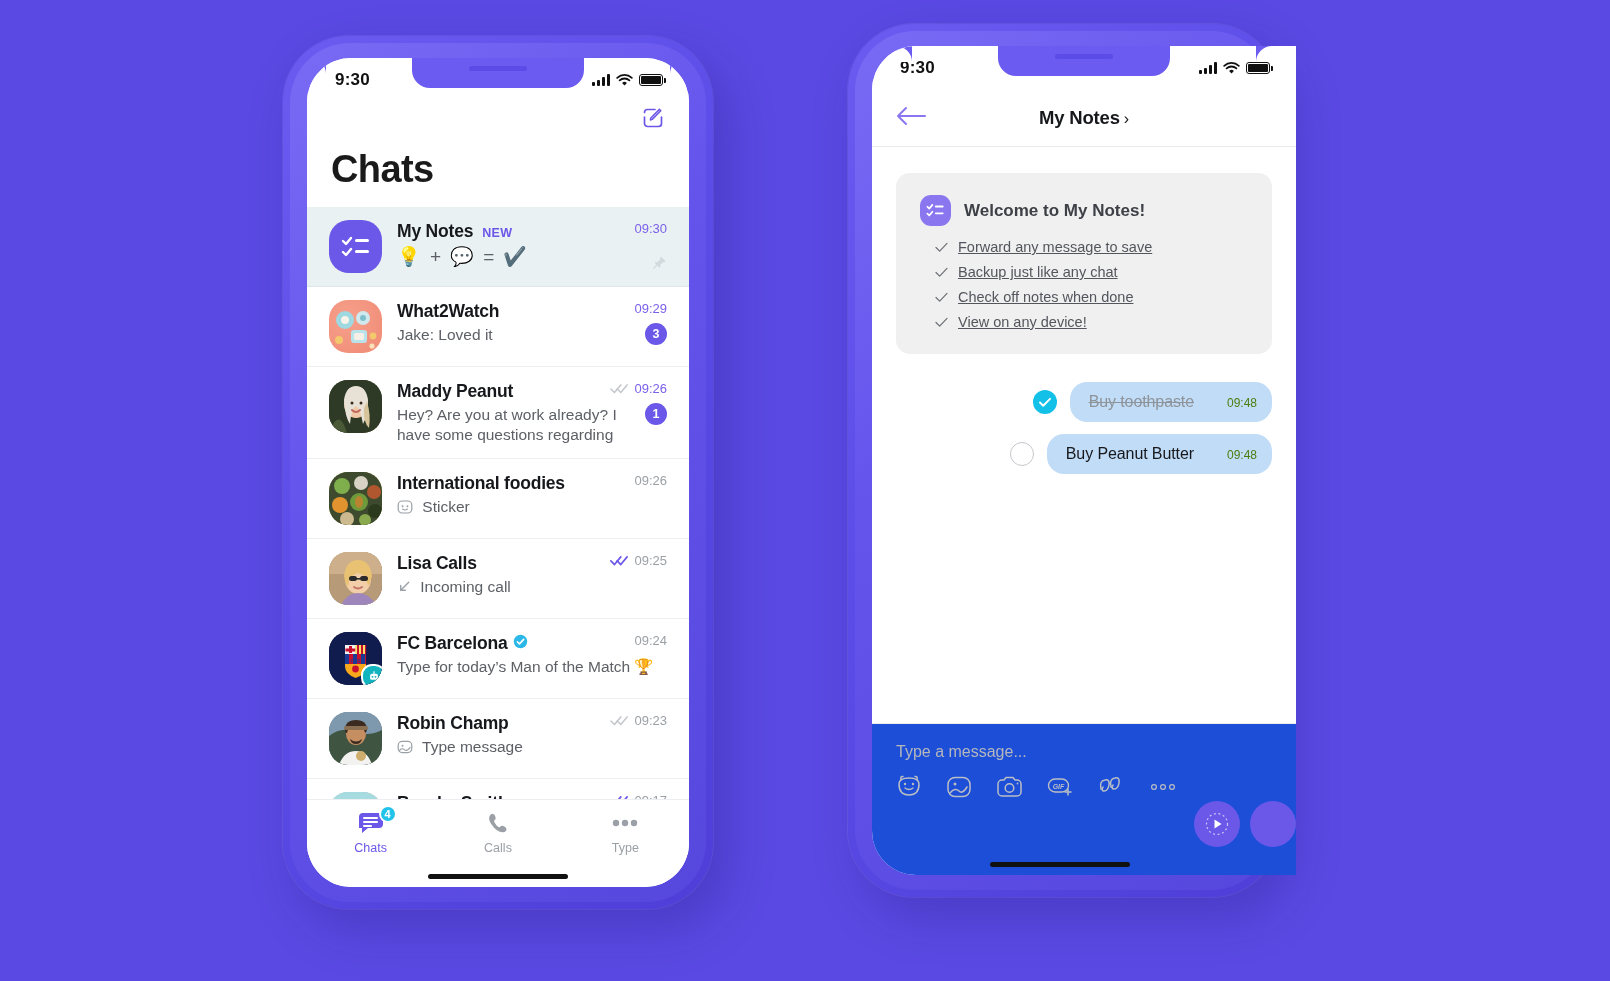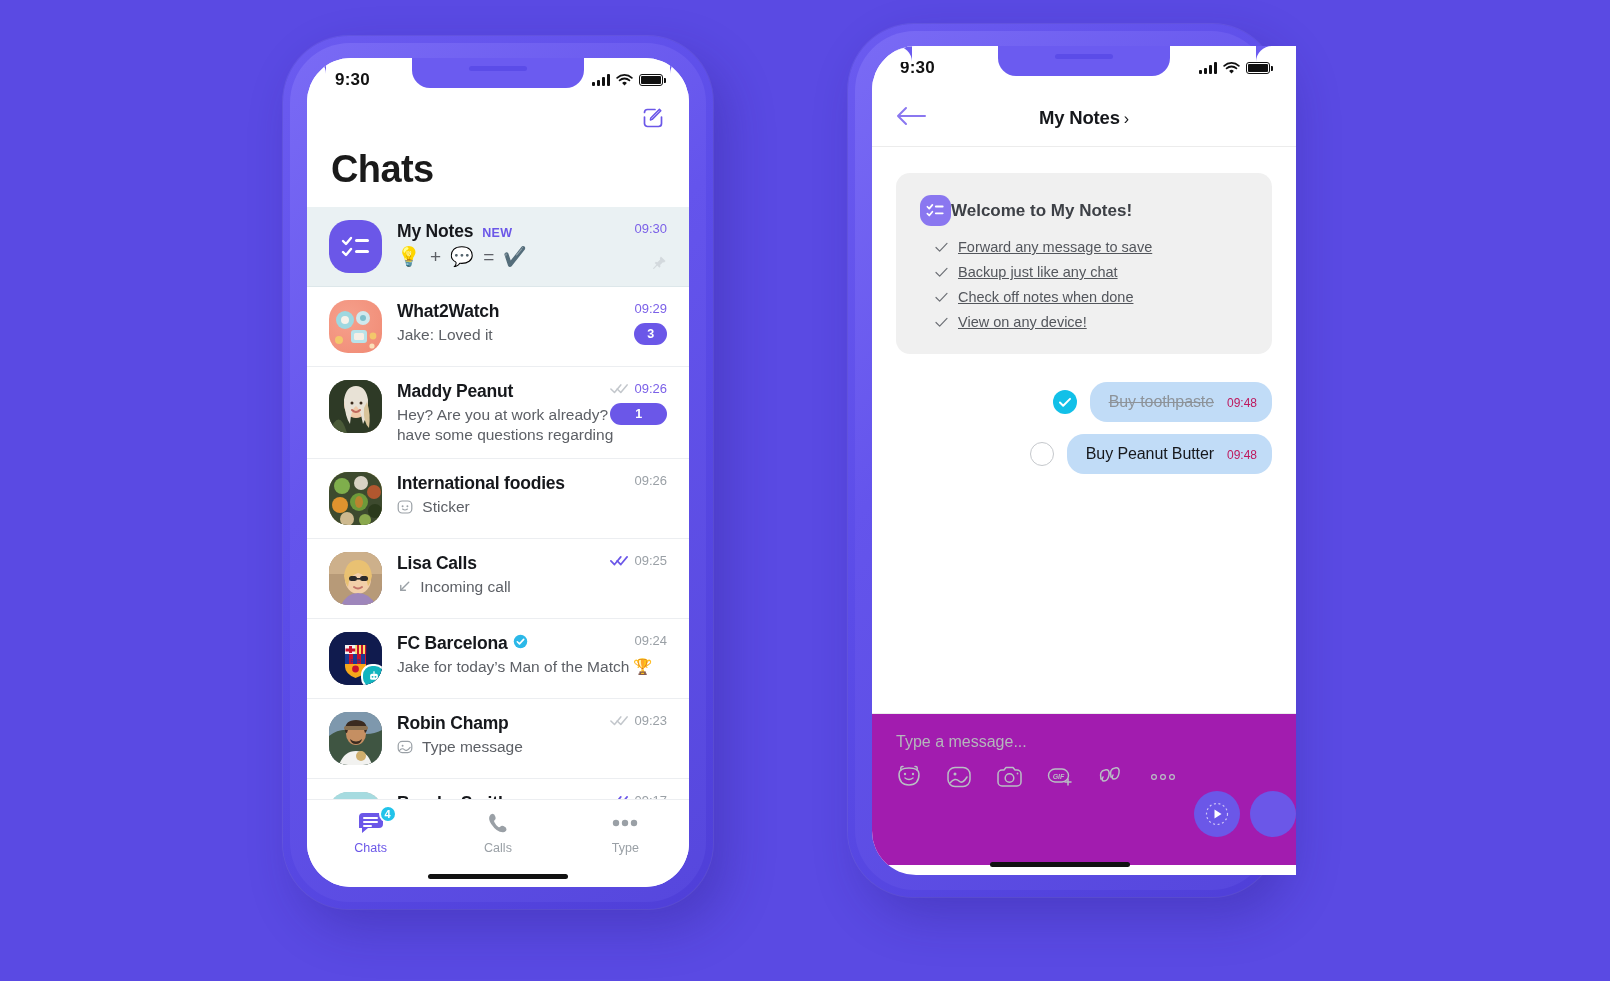--- a/index.html
+++ b/index.html
@@ -133,21 +133,21 @@
     margin-left: 9px; letter-spacing: 0.3px;
   }
   .row-sub {
     font-size: 15.5px; color: #5d6066; margin-top: 3px;
     white-space: normal; line-height: 1.28;
   }
   .row-sub.italic { font-style: italic; }
   .row-sub.emoji { font-size: 19px; letter-spacing: 2px; }
   .row-meta {
     position: absolute; right: 22px; top: 14px;
-    display: flex; flex-direction: column; gap: 7px;
+    display: flex; flex-direction: column; align-items: flex-end; gap: 7px;
   }
   .meta-line { display: flex; align-items: center; gap: 6px; }
   .row-time { font-size: 13px; color: #7b60e8; }
   .row-time.grey { color: #9aa0a6; }
   .unread {
     min-width: 22px; height: 22px; border-radius: 11px;
     background: #6b57e8; color: #fff; font-size: 12.5px; font-weight: bold;
     display: flex; align-items: center; justify-content: center; padding: 0 6px;
     box-sizing: border-box;
   }
@@ -190,21 +190,21 @@
   }
   .nav-back { position: absolute; left: 24px; top: 50%; transform: translateY(-50%); }
   .nav-title { font-size: 18.5px; font-weight: bold; color: #16181c; letter-spacing: -0.2px; }
   .nav-title .chev { font-weight: normal; color: #16181c; font-size: 16px; margin-left: 4px; }
 
   .thread { padding: 26px 24px 0 24px; }
   .welcome-card {
     background: #f0f0f0; border-radius: 14px;
     padding: 22px 24px 24px 24px;
   }
-  .wc-head { display: flex; align-items: center; }
+  .wc-head { display: flex; align-items: center; gap: 13px; }
   .wc-ico {
     width: 31px; height: 31px; border-radius: 11px; background: #8a77f0;
     display: flex; align-items: center; justify-content: center; flex: 0 0 31px;
   }
   .wc-title { font-size: 17px; font-weight: bold; color: #3d4046; }
   .wc-list { margin: 13px 0 0 15px; }
   .wc-item { display: flex; align-items: center; gap: 10px; margin-bottom: 9px; }
   .wc-item:last-child { margin-bottom: 0; }
   .wc-text { font-size: 14.5px; color: #53565c; text-decoration: underline; }
 
@@ -216,25 +216,25 @@
   .check-circle.on { background: #12c0e8; }
   .check-circle.off { border: 1.5px solid #c5c8cc; box-sizing: border-box; }
   .bubble {
     background: #c1dcf7; border-radius: 17px;
     padding: 11px 15px 11px 19px;
     display: flex; align-items: baseline; gap: 13px;
     max-width: 300px;
   }
   .bubble-text { font-size: 16px; color: #16181c; letter-spacing: -0.1px; }
   .bubble-text.done { color: #8d9399; text-decoration: line-through; }
-  .bubble-time { font-size: 12px; color: #be185d; }
+  .bubble-time { font-size: 12px; color: #4d7c0f; margin-left: 20px; }
 
   .composer {
-    position: absolute; left: 0; right: 0; bottom: 10px;
-    height: 152px; background: #a21caf; border-top: 1px solid #ececec;
+    position: absolute; left: 0; right: 0; bottom: 0;
+    height: 152px; background: #1d4ed8; border-top: 1px solid #ececec;
     box-sizing: border-box;
   }
   .composer-input {
     font-size: 16px; color: #b4b7bb; padding: 19px 0 0 24px;
   }
   .composer-icons {
     display: flex; align-items: center; gap: 24px;
     padding: 14px 0 0 24px;
   }
   .send-btn {
@@ -493,21 +493,21 @@
           <div class="row-body">
             <div class="row-top">
               <span class="row-name">FC Barcelona</span>
               <span class="verified">
                 <svg width="15" height="15" viewBox="0 0 16 16">
                   <circle cx="8" cy="8" r="7.2" fill="#2bb8e8"></circle>
                   <path d="M4.6 8.3 L6.9 10.5 L11.4 5.7" stroke="#fff" stroke-width="1.7" fill="none" stroke-linecap="round" stroke-linejoin="round"></path>
                 </svg>
               </span>
             </div>
-            <div class="row-sub">Jake for today’s Man of the Match 🏆</div>
+            <div class="row-sub">Type for today’s Man of the Match 🏆</div>
           </div>
           <div class="row-meta">
             <div class="meta-line">
               <span class="row-time grey">09:24</span>
             </div>
           </div>
         </div>
 
         <div class="chat-row">
           <div class="avatar av-robin">

